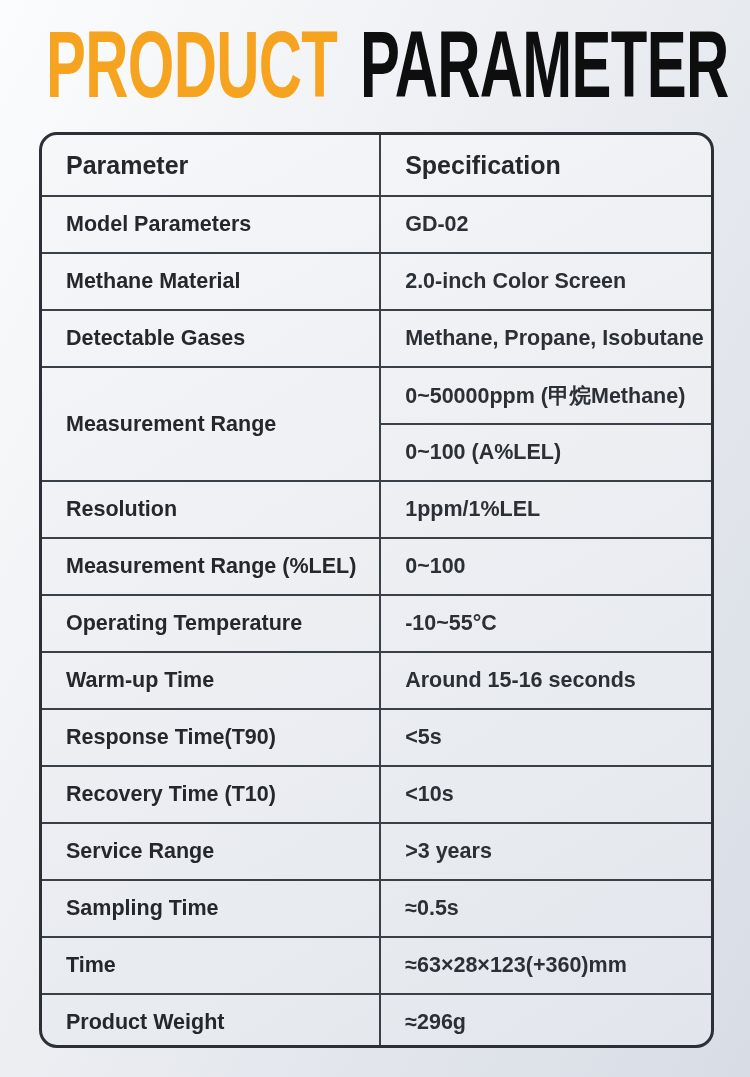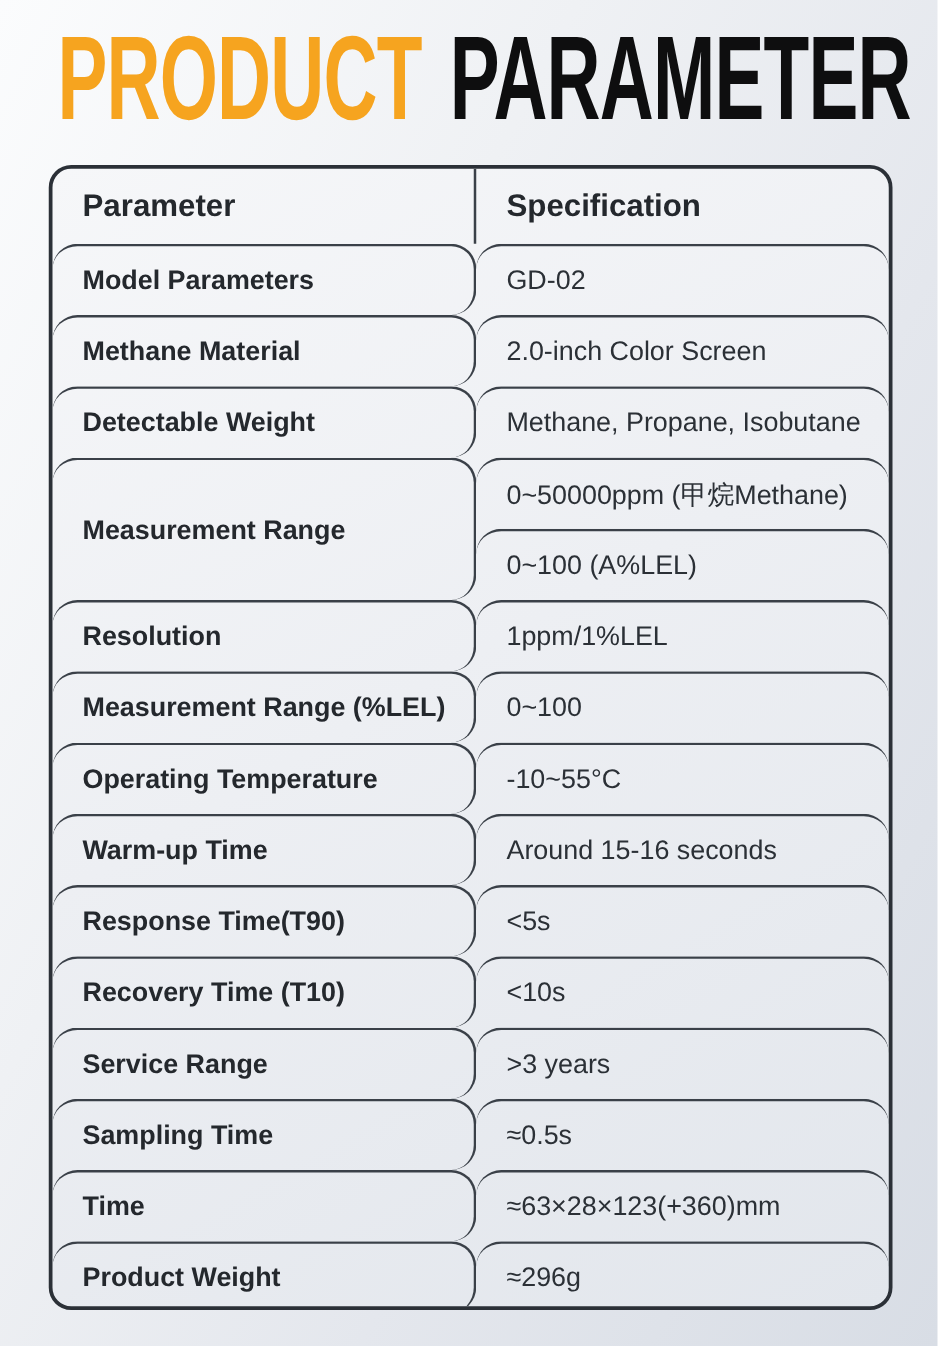--- a/index.html
+++ b/index.html
@@ -54,24 +54,24 @@
   th, td {
     padding: 0 10px 0 24px;
     vertical-align: middle;
     text-align: left;
     color: #24282d;
     overflow: hidden;
     white-space: nowrap;
   }
 
   tr.hdr th { height: 60px; font-size: 25px; font-weight: bold; }
-  td { height: 57px; font-size: 21.5px; border-radius: 20px; }
+  td { height: 57px; font-size: 21.5px; }
 
   td.p { font-weight: bold; }
-  td.s { font-weight: normal; color: #2b3036; padding-left: 24px; }
+  td.s { font-weight: bold; color: #2b3036; padding-left: 24px; }
 
   
   tr:not(.hdr) td { border-top: 2px solid #3a4048; }
   th.p, td.p { border-right: 2px solid #3a4048; }
 </style>
 </head>
 <body>
 
 <h1 class="title">
   <span class="w1">PRODUCT</span>
@@ -93,21 +93,21 @@
 
     <tr>
       <td class="p">Model Parameters</td>
       <td class="s">GD-02</td>
     </tr>
     <tr>
       <td class="p">Methane Material</td>
       <td class="s">2.0-inch Color Screen</td>
     </tr>
     <tr>
-      <td class="p">Detectable Weight</td>
+      <td class="p">Detectable Gases</td>
       <td class="s">Methane, Propane, Isobutane</td>
     </tr>
 
     <tr>
       <td class="p" rowspan="2">Measurement Range</td>
       <td class="s">0~50000ppm (甲烷Methane)</td>
     </tr>
     <tr>
       <td class="s">0~100 (A%LEL)</td>
     </tr>

